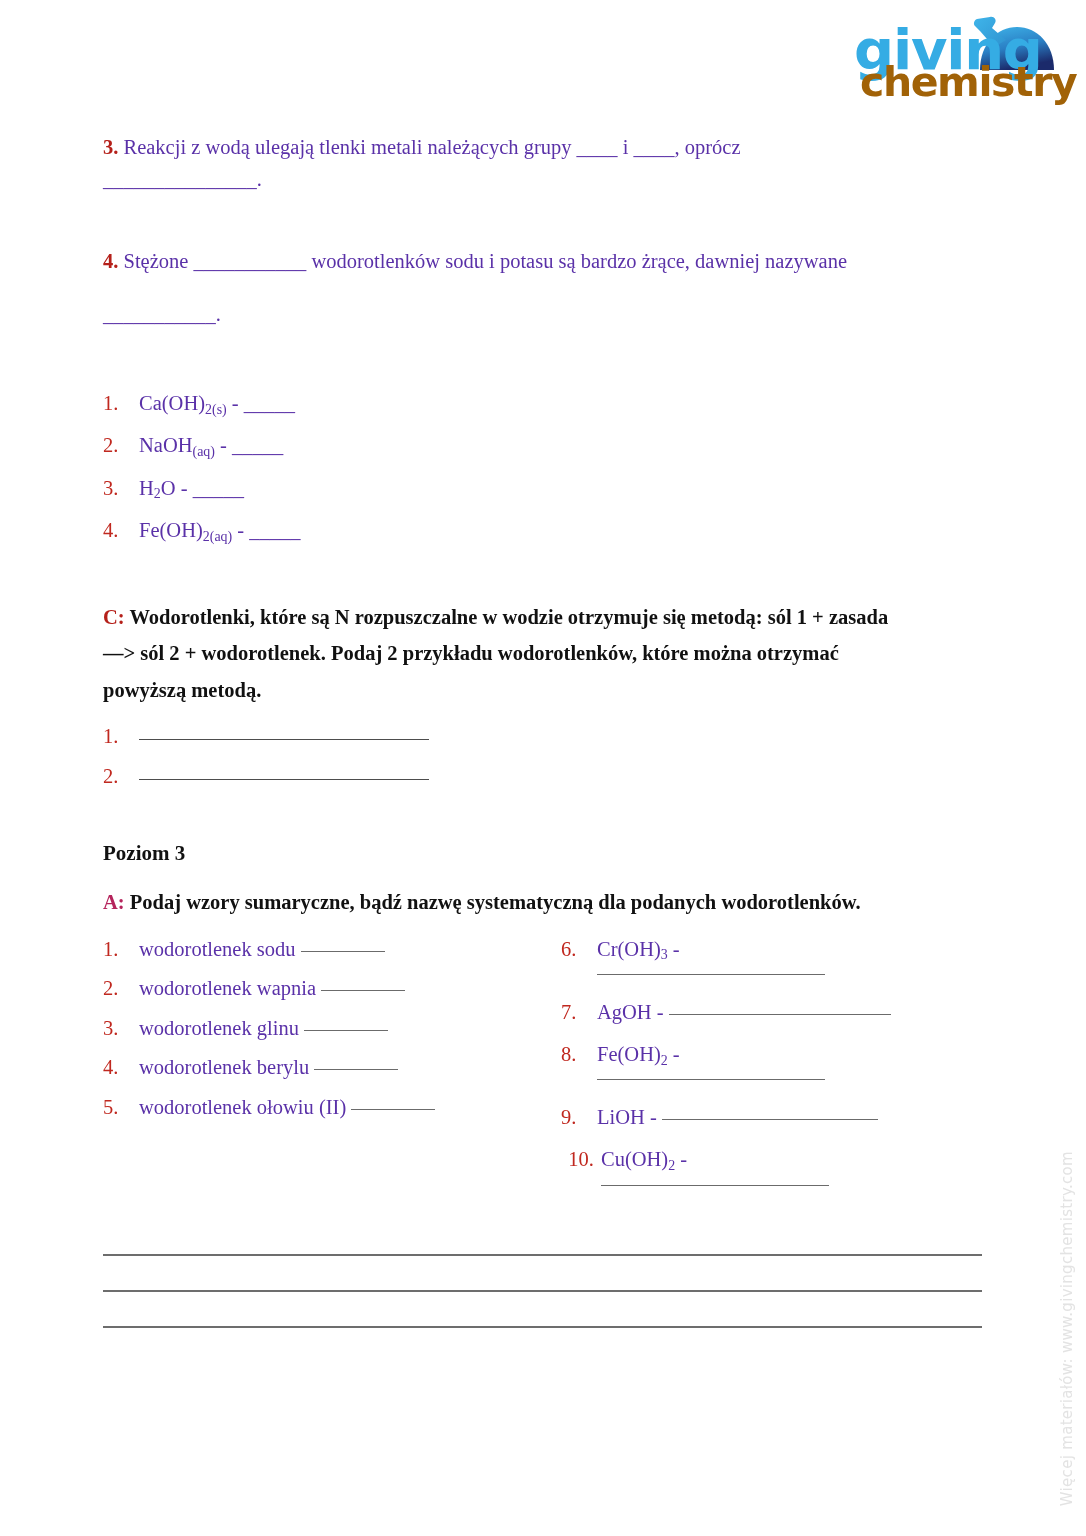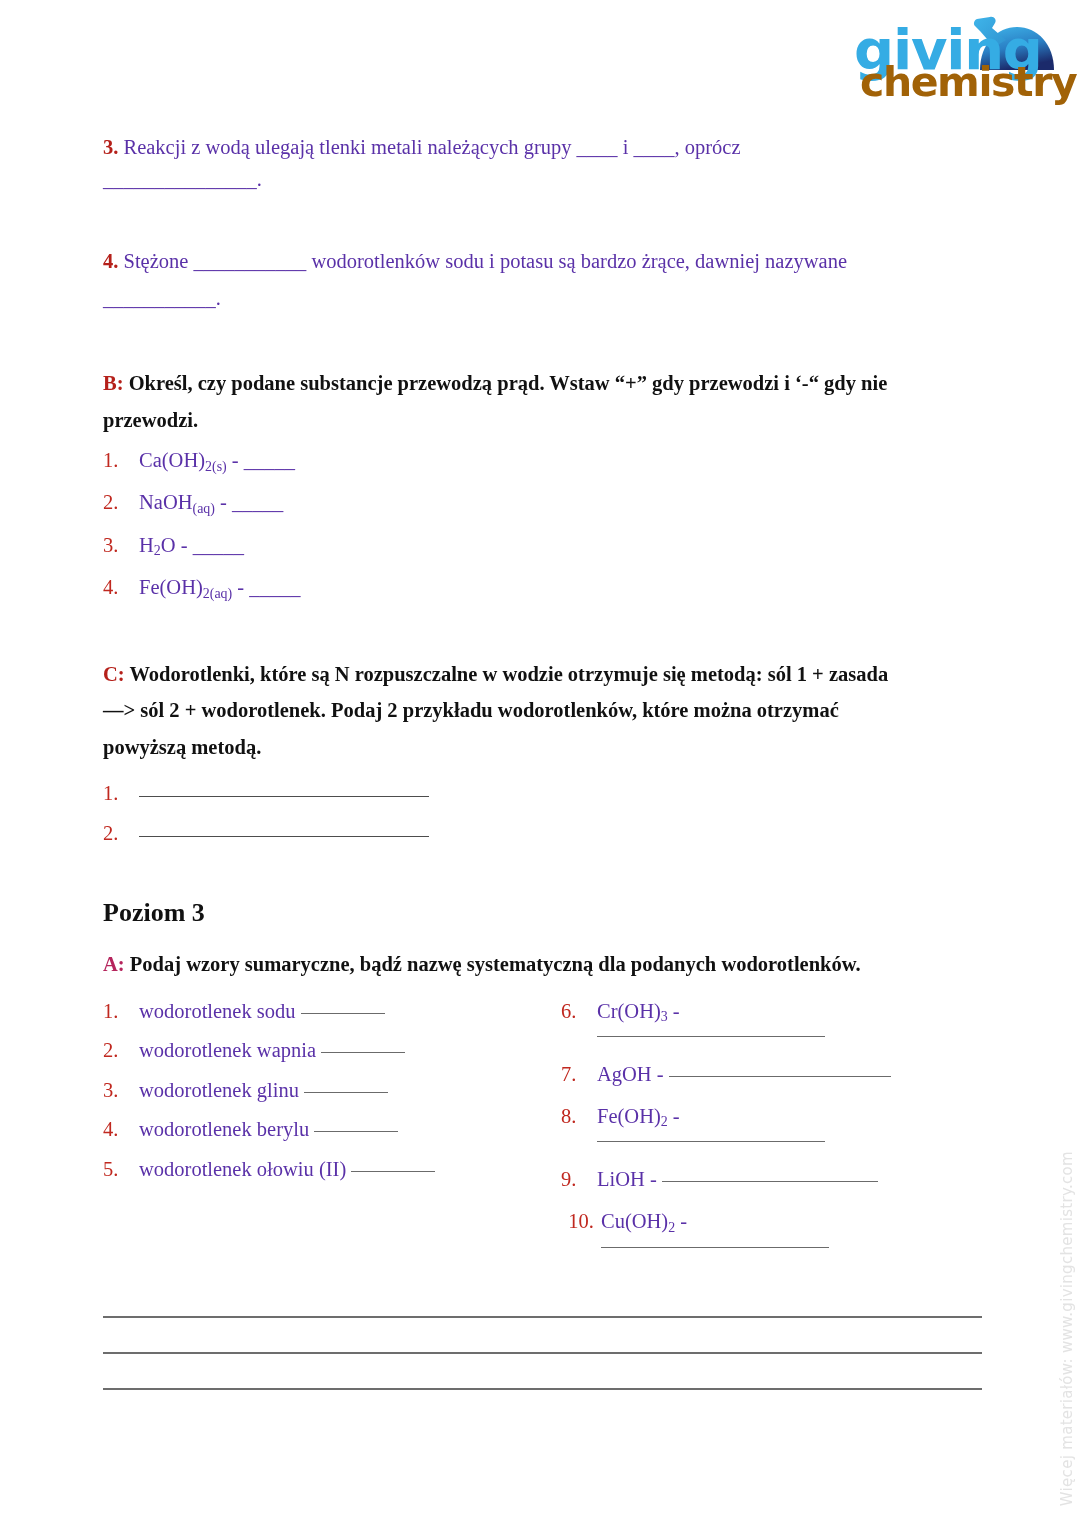--- a/index.html
+++ b/index.html
@@ -78,21 +78,21 @@
     font-size: 20.5px;
     font-weight: bold;
     color: #111111;
     line-height: 1.78;
     margin: 0;
   }
   .prompt .lbl-red { color: #b5201a; }
   .prompt .lbl-crimson { color: #b5245c; }
 
   .plain-head {
-    font-size: 26px;
+    font-size: 21px;
     font-weight: bold;
     color: #111111;
     margin: 0;
   }
 
   ol.items {
     list-style: none;
     margin: 0;
     padding: 0;
   }
@@ -195,30 +195,26 @@
     <span class="num-red">3.</span>
     <span>Reakcji z wodą ulegają tlenki metali należących grupy </span><span class="blank-u">____</span><span> i </span><span class="blank-u">____</span><span>, oprócz </span><span class="blank-u">_______________</span><span>.</span>
   </p>
 
   <div class="spacer-44"></div>
 
   <p class="q-line">
     <span class="num-red">4.</span>
     <span>Stężone </span><span class="blank-u">___________</span><span> wodorotlenków sodu i potasu są bardzo żrące, dawniej nazywane</span>
   </p>
-  <p class="q-line" style="margin-top:6px;">
+  <p class="q-line" style="margin-top:22px;">
     <span class="blank-u">___________</span><span>.</span>
   </p>
 
   <div class="spacer-44"></div>
 
-  <p class="prompt">
-    <span class="lbl-red">B:</span>
-    <span>Określ, czy podane substancje przewodzą prąd. Wstaw “+” gdy przewodzi i ‘-“ gdy nie przewodzi.</span>
-  </p>
 
   <div class="spacer-12"></div>
 
   <ol class="items">
     <li>
       <span class="idx">1.</span>
       <span class="body"><span>Ca(OH)</span><sub>2(s)</sub><span> - </span><span>_____</span></span>
     </li>
     <li>
       <span class="idx">2.</span>

